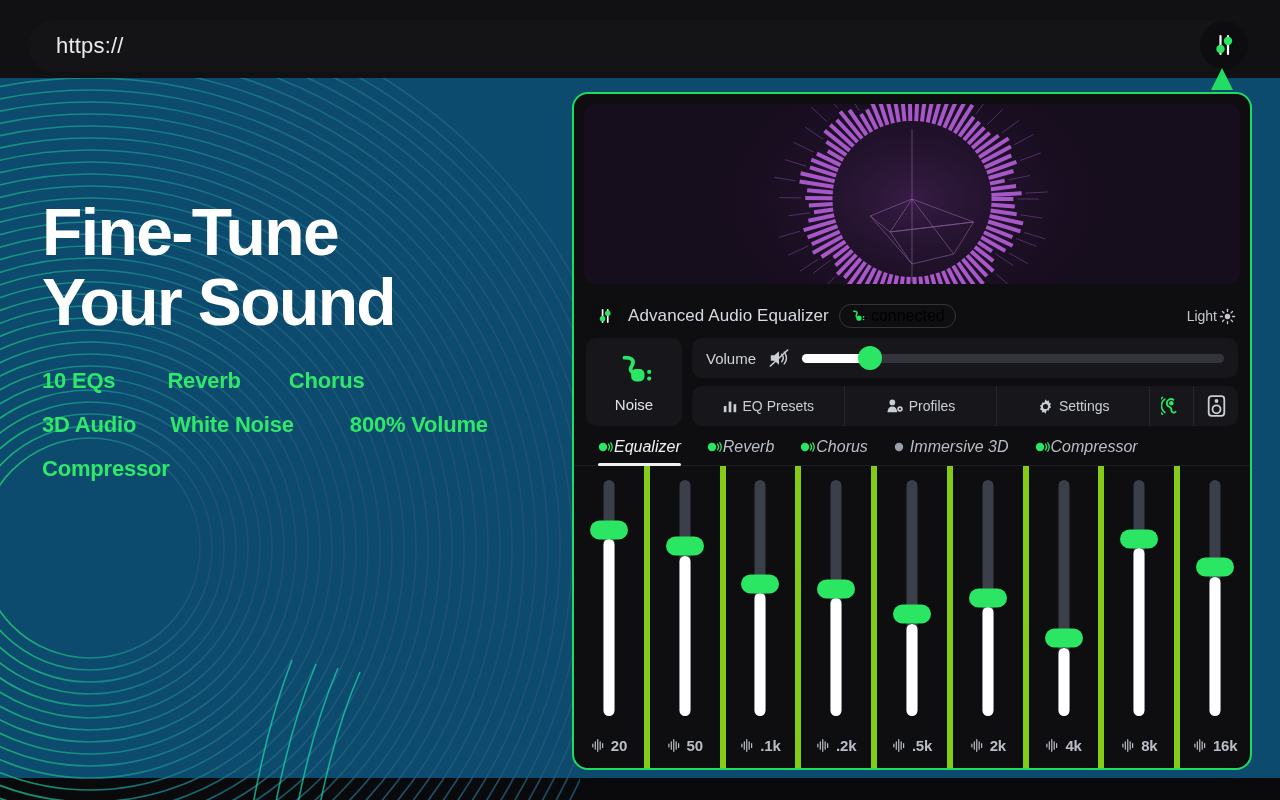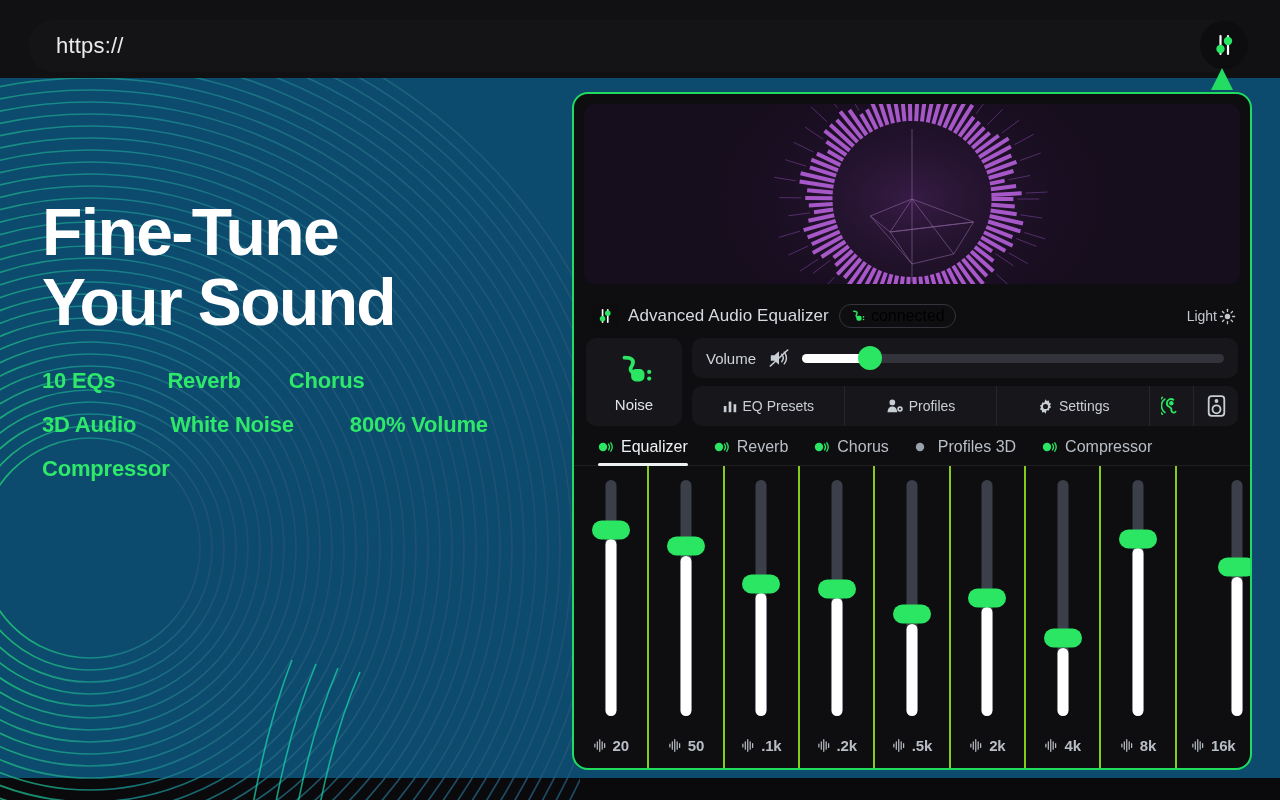--- a/index.html
+++ b/index.html
@@ -121,35 +121,35 @@
     width: 44px; display: flex; align-items: center; justify-content: center;
     border-right: 1px solid #26262c;
   }
   .menu-icon-btn:last-child { border-right: none; }
 
   
   #tabs {
     display: flex; align-items: flex-end; gap: 26px; padding: 12px 20px 0 24px;
     border-bottom: 1px solid #1e1e23; flex: none;
   }
-  .tab { display: flex; align-items: center; gap: 7px; padding-bottom: 9px; position: relative; }
+  .tab { display: flex; align-items: center; padding-bottom: 9px; position: relative; font-style: italic; }
   .tab-label { color: #b9bec6; font-size: 16px; }
   .tab.active .tab-label { color: #eef1f4; }
   .tab.active::after {
     content: ""; position: absolute; left: 0; right: 0; bottom: -1px;
     height: 3px; background: #eef1f4; border-radius: 2px;
   }
 
   
   #eq-board { flex: 1; display: flex; }
   .eq-band {
     flex: 1; display: flex; flex-direction: column; align-items: center;
-    border-right: 2px solid #84cc16; position: relative; padding-top: 14px;
-  }
-  .eq-band:last-child { border-right: none; align-items: flex-end; }
+    border-right: 6px solid #84cc16; position: relative; padding-top: 14px;
+  }
+  .eq-band:last-child { border-right: none; }
   .eq-slider { position: relative; width: 26px; flex: 1; margin-bottom: 6px; }
   .eq-track {
     position: absolute; left: 50%; transform: translateX(-50%);
     top: 0; bottom: 0; width: 11px; border-radius: 6px; background: #3a3f49;
   }
   .eq-fill {
     position: absolute; left: 50%; transform: translateX(-50%);
     bottom: 0; width: 11px; border-radius: 6px; background: #ffffff;
   }
   .eq-thumb {
@@ -572,21 +572,21 @@
             </svg>
           </span>
           <span class="tab-label">Chorus</span>
         </div>
         <div class="tab">
           <span style="display: flex;">
             <svg width="16" height="12" viewBox="0 0 16 12">
               <circle cx="5" cy="6" r="4.2" fill="#9aa0ab"></circle>
             </svg>
           </span>
-          <span class="tab-label">Profiles 3D</span>
+          <span class="tab-label">Immersive 3D</span>
         </div>
         <div class="tab">
           <span style="display: flex;">
             <svg width="16" height="12" viewBox="0 0 16 12">
               <circle cx="5" cy="6" r="4.2" fill="#2ae663"></circle>
               <path d="M10.5 3 Q 12.6 6 10.5 9" stroke="#2ae663" stroke-width="1.3" fill="none" stroke-linecap="round"></path>
               <path d="M12.8 1.8 Q 15.6 6 12.8 10.2" stroke="#2ae663" stroke-width="1.3" fill="none" stroke-linecap="round"></path>
             </svg>
           </span>
           <span class="tab-label">Compressor</span>

